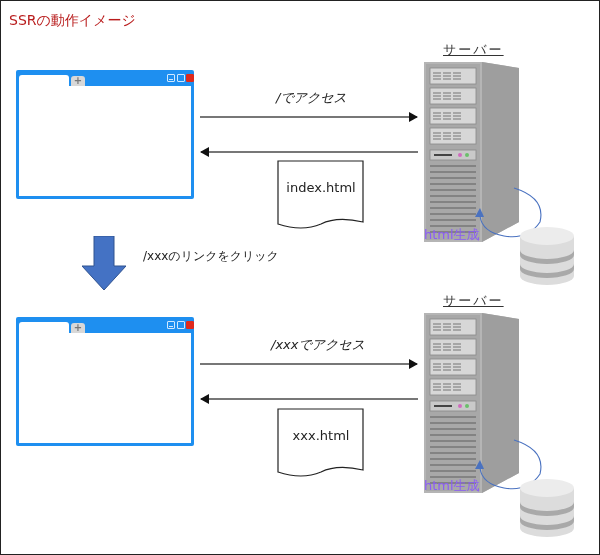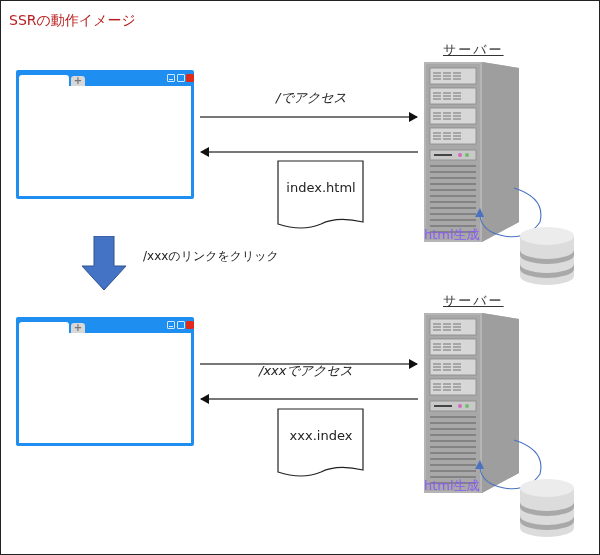--- a/index.html
+++ b/index.html
@@ -112,29 +112,29 @@
 
 <div class="browser" style="left:16px;top:317px;">
   <div class="body"></div>
   <div class="tab"></div>
   <div class="newtab">+</div>
   <div class="ctl min"></div>
   <div class="ctl max"></div>
   <div class="ctl close"></div>
 </div>
 
-<div class="label" style="left:259px;top:336px;margin-top:26px;">/xxxでアクセス</div>
+<div class="label" style="left:271px;top:336px;">/xxxでアクセス</div>
 <div class="arrow right" style="left:200px;top:363px;width:217px;"></div>
 <div class="arrow left" style="left:201px;top:398px;width:217px;"></div>
 
 <div class="doc" style="left:277px;top:408px;">
   <svg width="88" height="70">
     <path d="M1 1 H86 V62 Q60 56 44 64 Q25 72 1 64 Z" fill="#fff" stroke="#222" stroke-width="1.2"></path>
   </svg>
-  <div class="doc-label">xxx.index</div>
+  <div class="doc-label">xxx.html</div>
 </div>
 
 <div class="server-label" style="left:443px;top:292px;">サーバー</div>
 <svg class="server" style="left:424px;top:313px;" viewBox="0 0 100 180">
   <polygon points="0,0 58,0 95,6 95,160 58,180 0,180" fill="#b5b5b5"></polygon>
   <polygon points="58,0 95,6 95,160 58,180" fill="#9e9e9e"></polygon>
   <rect x="2" y="2" width="54" height="176" fill="#a8a8a8"></rect>
   <g fill="#d7d7d7" stroke="#888" stroke-width="0.8">
     <rect x="6" y="6" width="46" height="16"></rect>
       <rect x="6" y="26" width="46" height="16"></rect>

